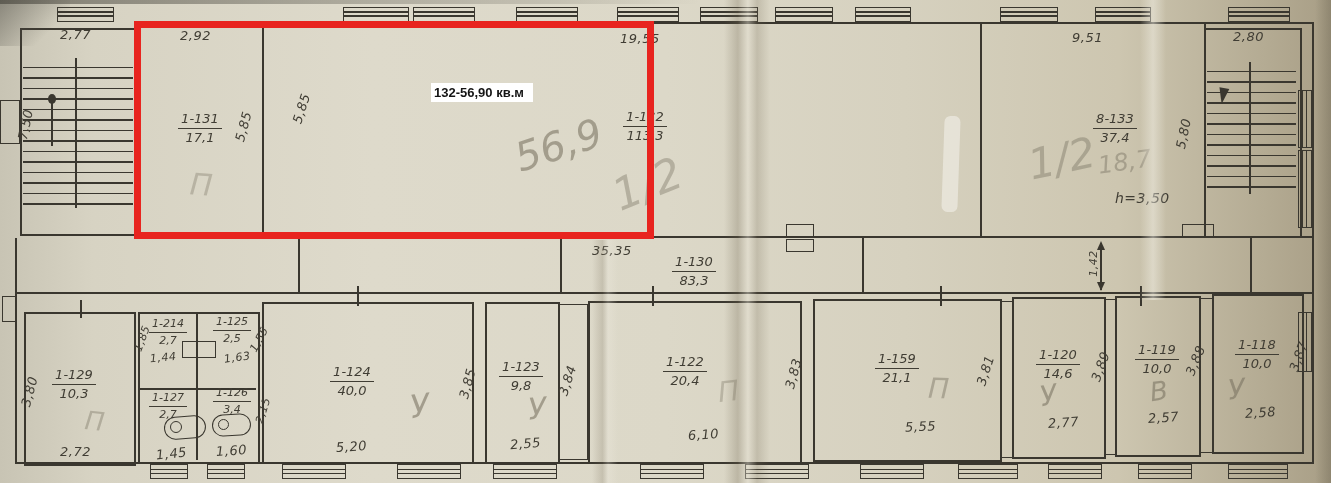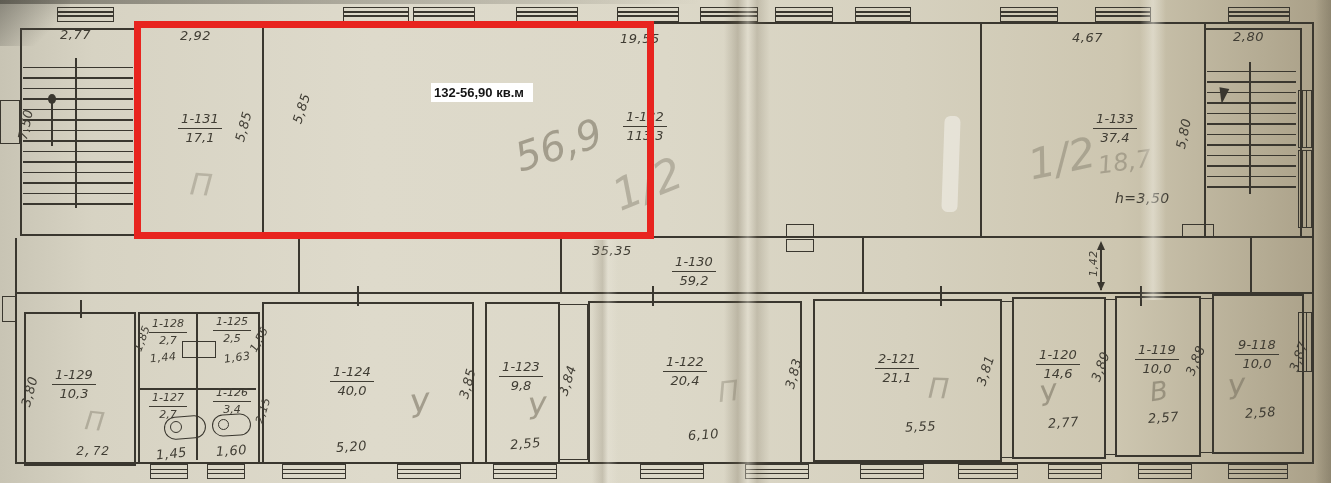--- a/index.html
+++ b/index.html
@@ -125,30 +125,30 @@
   <div class="winx" style="left:860px;top:464px;width:62px;"></div>
   <div class="winx" style="left:958px;top:464px;width:58px;"></div>
   <div class="winx" style="left:1048px;top:464px;width:52px;"></div>
   <div class="winx" style="left:1138px;top:464px;width:52px;"></div>
   <div class="winx" style="left:1228px;top:464px;width:58px;"></div>
 
   <div class="dim" style="left:60px;top:28px;">2,77</div>
   <div class="dim" style="left:10px;top:118px;transform:rotate(-78deg);">7,50</div>
   <div class="dim" style="left:180px;top:29px;">2,92</div>
   <div class="dim" style="left:620px;top:32px;">19,55</div>
-  <div class="dim" style="left:1072px;top:31px;">4,67</div>
+  <div class="dim" style="left:1072px;top:31px;">9,51</div>
   <div class="dim" style="left:1233px;top:30px;">2,80</div>
   <div class="dim" style="left:228px;top:120px;transform:rotate(-75deg);">5,85</div>
   <div class="dim" style="left:286px;top:102px;transform:rotate(-72deg);">5,85</div>
   <div class="dim" style="left:1168px;top:127px;transform:rotate(-78deg);">5,80</div>
   <div class="dim" style="left:1115px;top:191px;font-size:14px;">h=3,50</div>
   <div class="dim" style="left:592px;top:244px;">35,35</div>
   <div class="dim sm" style="left:1080px;top:258px;transform:rotate(-90deg);">1,42</div>
   <div class="dim" style="left:14px;top:385px;transform:rotate(-75deg);">3,80</div>
-  <div class="dim" style="left:76px;top:445px;font-family:Liberation Mono, monospace;">2,72</div>
+  <div class="dim" style="left:60px;top:445px;">2,72</div>
   <div class="dim sm" style="left:129px;top:333px;transform:rotate(-70deg);">1,85</div>
   <div class="dim sm" style="left:150px;top:352px;transform:rotate(-5deg);">1,44</div>
   <div class="dim sm" style="left:246px;top:334px;transform:rotate(-62deg);">1,55</div>
   <div class="dim sm" style="left:224px;top:352px;transform:rotate(-8deg);">1,63</div>
   <div class="dim sm" style="left:250px;top:405px;transform:rotate(-72deg);">2,15</div>
   <div class="dim" style="left:156px;top:447px;transform:rotate(-6deg);">1,45</div>
   <div class="dim" style="left:216px;top:444px;transform:rotate(-4deg);">1,60</div>
   <div class="dim" style="left:336px;top:440px;transform:rotate(-4deg);">5,20</div>
   <div class="dim" style="left:452px;top:377px;transform:rotate(-75deg);">3,85</div>
   <div class="dim" style="left:510px;top:437px;transform:rotate(-5deg);">2,55</div>
@@ -166,33 +166,33 @@
 
   <div class="rlabel" style="left:170px;top:112px;width:60px;">
     <span class="n">1-131</span>
     <span class="a">17,1</span>
   </div>
   <div class="rlabel" style="left:615px;top:110px;width:60px;">
     <span class="n">1-132</span>
     <span class="a">113,3</span>
   </div>
   <div class="rlabel" style="left:1085px;top:112px;width:60px;">
-    <span class="n">1-133</span>
+    <span class="n">8-133</span>
     <span class="a">37,4</span>
   </div>
   <div class="rlabel" style="left:668px;top:255px;width:52px;">
     <span class="n">1-130</span>
-    <span class="a">59,2</span>
+    <span class="a">83,3</span>
   </div>
   <div class="rlabel" style="left:45px;top:368px;width:58px;">
     <span class="n">1-129</span>
     <span class="a">10,3</span>
   </div>
   <div class="rlabel sm" style="left:146px;top:318px;width:44px;">
-    <span class="n">1-128</span>
+    <span class="n">1-214</span>
     <span class="a">2,7</span>
   </div>
   <div class="rlabel sm" style="left:210px;top:316px;width:44px;">
     <span class="n">1-125</span>
     <span class="a">2,5</span>
   </div>
   <div class="rlabel sm" style="left:146px;top:392px;width:44px;">
     <span class="n">1-127</span>
     <span class="a">2,7</span>
   </div>
@@ -206,33 +206,33 @@
   </div>
   <div class="rlabel" style="left:492px;top:360px;width:58px;">
     <span class="n">1-123</span>
     <span class="a">9,8</span>
   </div>
   <div class="rlabel" style="left:655px;top:355px;width:60px;">
     <span class="n">1-122</span>
     <span class="a">20,4</span>
   </div>
   <div class="rlabel" style="left:867px;top:352px;width:60px;">
-    <span class="n">2-121</span>
+    <span class="n">1-159</span>
     <span class="a">21,1</span>
   </div>
   <div class="rlabel" style="left:1029px;top:348px;width:58px;">
     <span class="n">1-120</span>
     <span class="a">14,6</span>
   </div>
   <div class="rlabel" style="left:1128px;top:343px;width:58px;">
     <span class="n">1-119</span>
     <span class="a">10,0</span>
   </div>
   <div class="rlabel" style="left:1228px;top:338px;width:58px;">
-    <span class="n">9-118</span>
+    <span class="n">1-118</span>
     <span class="a">10,0</span>
   </div>
 
   <div class="pencil" style="left:514px;top:125px;font-size:40px;transform:rotate(-18deg);">56,9</div>
   <div class="pencil" style="left:612px;top:162px;font-size:44px;transform:rotate(-22deg);color:rgba(120,114,97,.40);">1/2</div>
   <div class="pencil" style="left:1028px;top:138px;font-size:42px;transform:rotate(-12deg);color:rgba(120,114,97,.42);">1/2</div>
   <div class="pencil" style="left:1098px;top:150px;font-size:24px;transform:rotate(-8deg);color:rgba(120,114,97,.45);">18,7</div>
   <div class="pencil" style="left:190px;top:170px;font-size:30px;transform:rotate(4deg);color:rgba(120,114,97,.35);">П</div>
   <div class="pencil" style="left:85px;top:408px;font-size:26px;transform:rotate(6deg);color:rgba(120,114,97,.40);">П</div>
   <div class="pencil" style="left:410px;top:390px;font-size:32px;transform:rotate(-8deg);">У</div>

